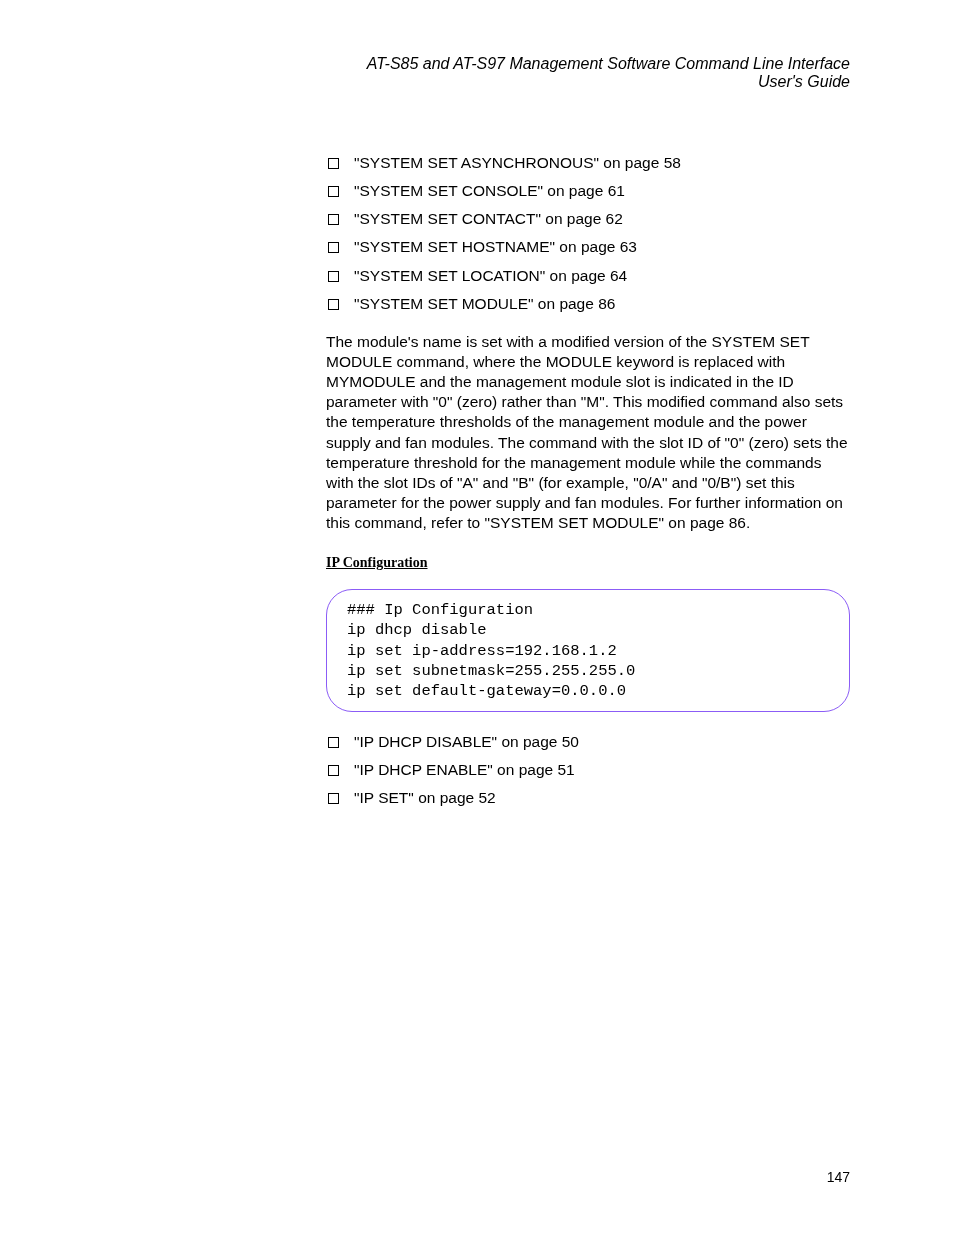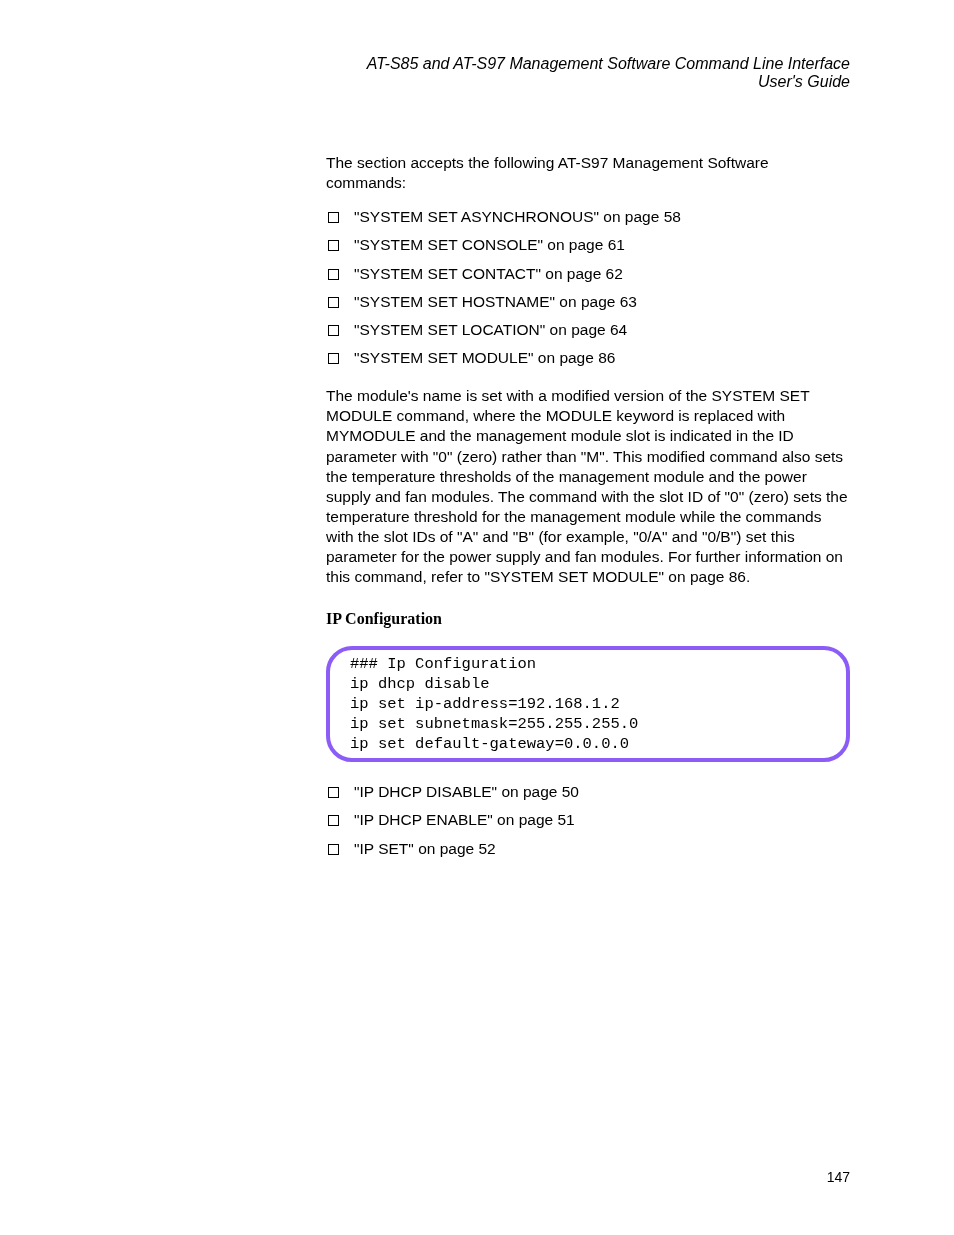--- a/index.html
+++ b/index.html
@@ -48,28 +48,29 @@
       left: 2px;
       top: 5px;
       width: 9px;
       height: 9px;
       border: 1px solid #000;
       background: #fff;
     }
     .section-heading {
       font-family: "Times New Roman", Times, serif;
       font-weight: bold;
-      font-size: 16px;
+      font-size: 14px;
       margin-top: 22px;
       margin-bottom: 18px;
+      text-decoration: underline;
     }
     .code-block {
-      border: 4px solid #8b5cf6;
+      border: 1px solid #8b5cf6;
       border-radius: 26px;
-      padding: 4px 20px;
+      padding: 10px 20px;
       font-family: "Courier New", Courier, monospace;
       font-size: 15.5px;
       line-height: 1.3;
       margin-top: 14px;
       margin-bottom: 20px;
       white-space: pre;
     }
     .figure-caption {
       font-size: 15px;
       text-align: center;
@@ -84,21 +85,20 @@
   </style>
 </head>
 <body>
 
 <div class="page-container">
 
   <div class="header">
     <span>AT-S85 and AT-S97 Management Software Command Line Interface User's Guide</span>
   </div>
 
-  <p class="body-text">The section accepts the following AT-S97 Management Software commands:</p>
 
   <ul class="list">
     <li><span>"SYSTEM SET ASYNCHRONOUS" on page 58</span></li>
     <li><span>"SYSTEM SET CONSOLE" on page 61</span></li>
     <li><span>"SYSTEM SET CONTACT" on page 62</span></li>
     <li><span>"SYSTEM SET HOSTNAME" on page 63</span></li>
     <li><span>"SYSTEM SET LOCATION" on page 64</span></li>
     <li><span>"SYSTEM SET MODULE" on page 86</span></li>
   </ul>
 

